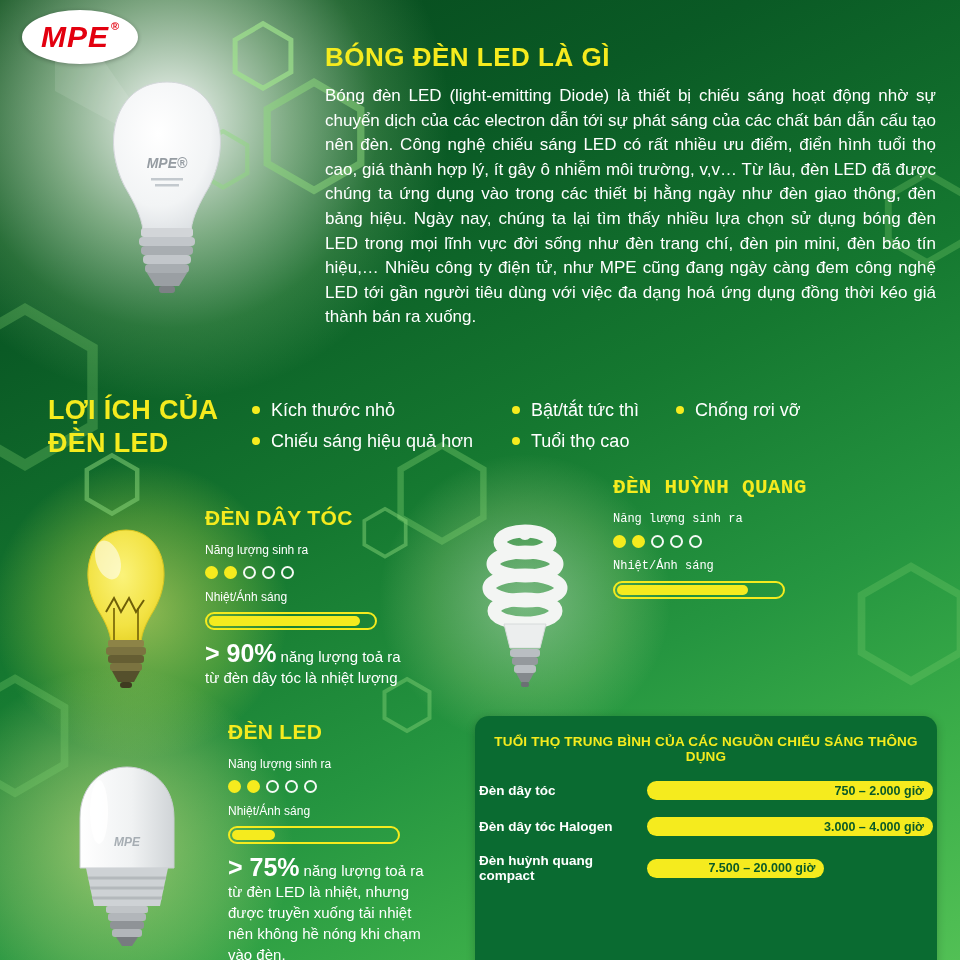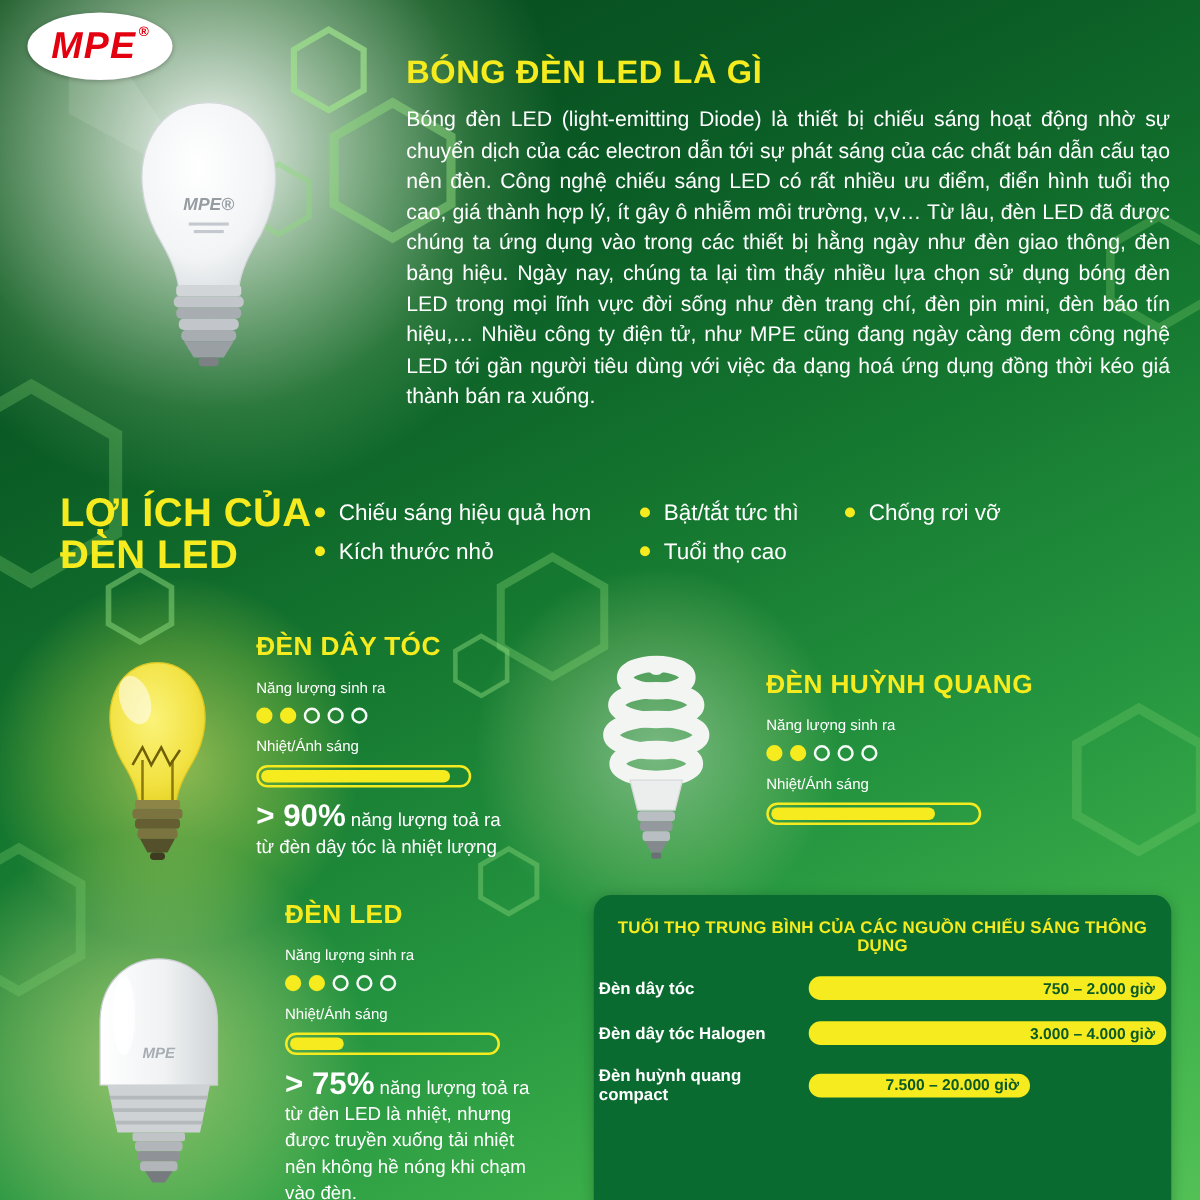--- a/index.html
+++ b/index.html
@@ -35,31 +35,31 @@
   #img-incandescent{left:48px;top:510px;width:160px;height:185px;}
   #img-cfl{left:448px;top:506px;width:155px;height:190px;}
   #img-led-hp{left:42px;top:740px;width:170px;height:212px;}
 
   .intro-title{position:absolute;left:325px;top:42px;margin:0;
     font-size:26px;font-weight:bold;color:var(--yellow);letter-spacing:.5px;}
   .intro-body{position:absolute;left:325px;top:84px;width:611px;margin:0;
     font-size:17px;line-height:24.6px;color:#fff;text-align:justify;}
 
   .benefits-title{position:absolute;left:48px;top:394px;margin:0;
-    font-size:32px;font-weight:bold;color:var(--yellow);line-height:33px;letter-spacing:.3px;}
+    font-size:27px;font-weight:bold;color:var(--yellow);line-height:33px;letter-spacing:.3px;}
   .bcol{position:absolute;top:398px;}
   #bcol-1{left:252px;width:245px;}
   #bcol-2{left:512px;width:170px;}
   #bcol-3{left:676px;width:258px;}
   .bitem{display:flex;gap:11px;color:#fff;font-size:18px;line-height:25px;margin-bottom:6px;}
   .bullet{width:8px;height:8px;border-radius:50%;background:var(--yellow);margin-top:8px;flex:none;}
 
   .binfo{position:absolute;color:#fff;}
   #info-incandescent{left:205px;top:506px;width:212px;}
-  #info-cfl{left:613px;top:536px;width:255px;}
+  #info-cfl{left:613px;top:476px;width:255px;font-family:Liberation Mono, monospace;}
   #info-led{left:228px;top:720px;width:215px;}
   .binfo h2{margin:0 0 13px;font-size:21px;color:var(--yellow);letter-spacing:.3px;}
   .small-label{font-size:12px;margin:2px 0;}
   .dots{display:flex;gap:6px;margin:9px 0 11px;}
   .dot{width:13px;height:13px;border-radius:50%;border:2px solid rgba(255,255,255,.95);box-sizing:border-box;}
   .dot.filled{background:var(--yellow);border-color:var(--yellow);}
   .meter{width:172px;height:18px;border:2px solid var(--yellow);border-radius:10px;padding:2px;box-sizing:border-box;margin:8px 0 13px;}
   .meter-fill{height:100%;background:var(--yellow);border-radius:6px;}
   .stat{margin:4px 0 0;font-size:15px;line-height:21px;width:208px;}
   .stat-big{font-size:25px;font-weight:bold;margin-right:4px;}
@@ -149,25 +149,25 @@
   <h1 class="intro-title">BÓNG ĐÈN LED LÀ GÌ</h1>
   <p class="intro-body">Bóng đèn LED (light-emitting Diode) là thiết bị chiếu sáng hoạt động nhờ sự chuyển dịch của các electron dẫn tới sự phát sáng của các chất bán dẫn cấu tạo nên đèn. Công nghệ chiếu sáng LED có rất nhiều ưu điểm, điển hình tuổi thọ cao, giá thành hợp lý, ít gây ô nhiễm môi trường, v,v… Từ lâu, đèn LED đã được chúng ta ứng dụng vào trong các thiết bị hằng ngày như đèn giao thông, đèn bảng hiệu. Ngày nay, chúng ta lại tìm thấy nhiều lựa chọn sử dụng bóng đèn LED trong mọi lĩnh vực đời sống như đèn trang chí, đèn pin mini, đèn báo tín hiệu,… Nhiều công ty điện tử, như MPE cũng đang ngày càng đem công nghệ LED tới gần người tiêu dùng với việc đa dạng hoá ứng dụng đồng thời kéo giá thành bán ra xuống.</p>
 
   <h2 class="benefits-title">
     <span>LỢI ÍCH CỦA</span><br>
     <span>ĐÈN LED</span>
   </h2>
   <div class="bcol" id="bcol-1">
     <div class="bitem">
         <span class="bullet"></span>
+        <span>Kích thước nhỏ</span>
+      </div>
+    <div class="bitem">
+        <span class="bullet"></span>
         <span>Chiếu sáng hiệu quả hơn</span>
-      </div>
-    <div class="bitem">
-        <span class="bullet"></span>
-        <span>Kích thước nhỏ</span>
       </div>
   </div>
   <div class="bcol" id="bcol-2">
     <div class="bitem">
         <span class="bullet"></span>
         <span>Bật/tắt tức thì</span>
       </div>
     <div class="bitem">
         <span class="bullet"></span>
         <span>Tuổi thọ cao</span>

